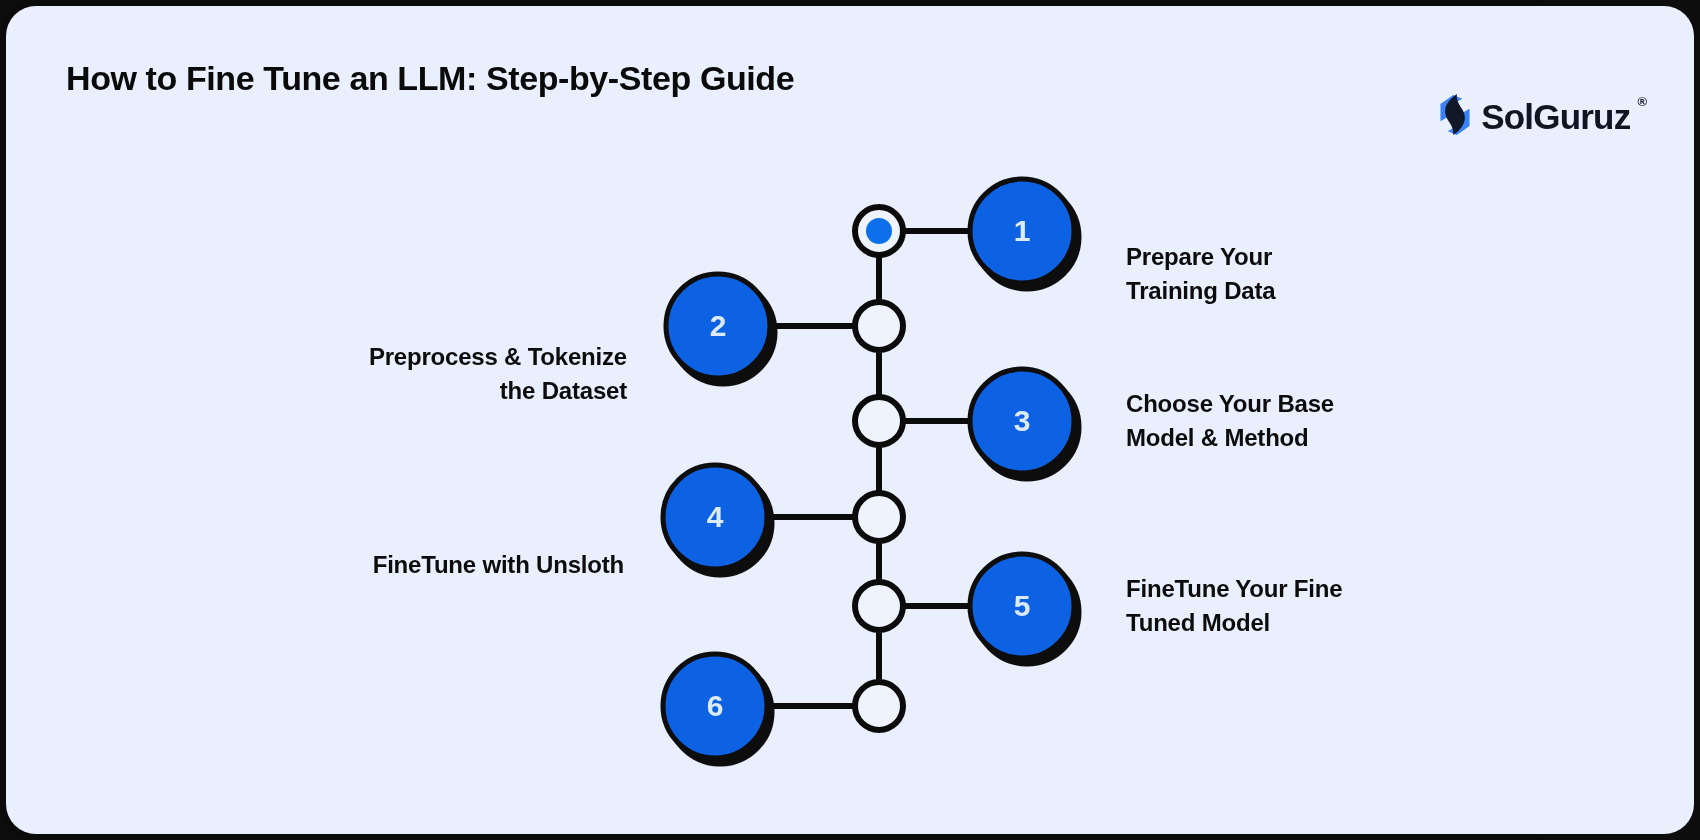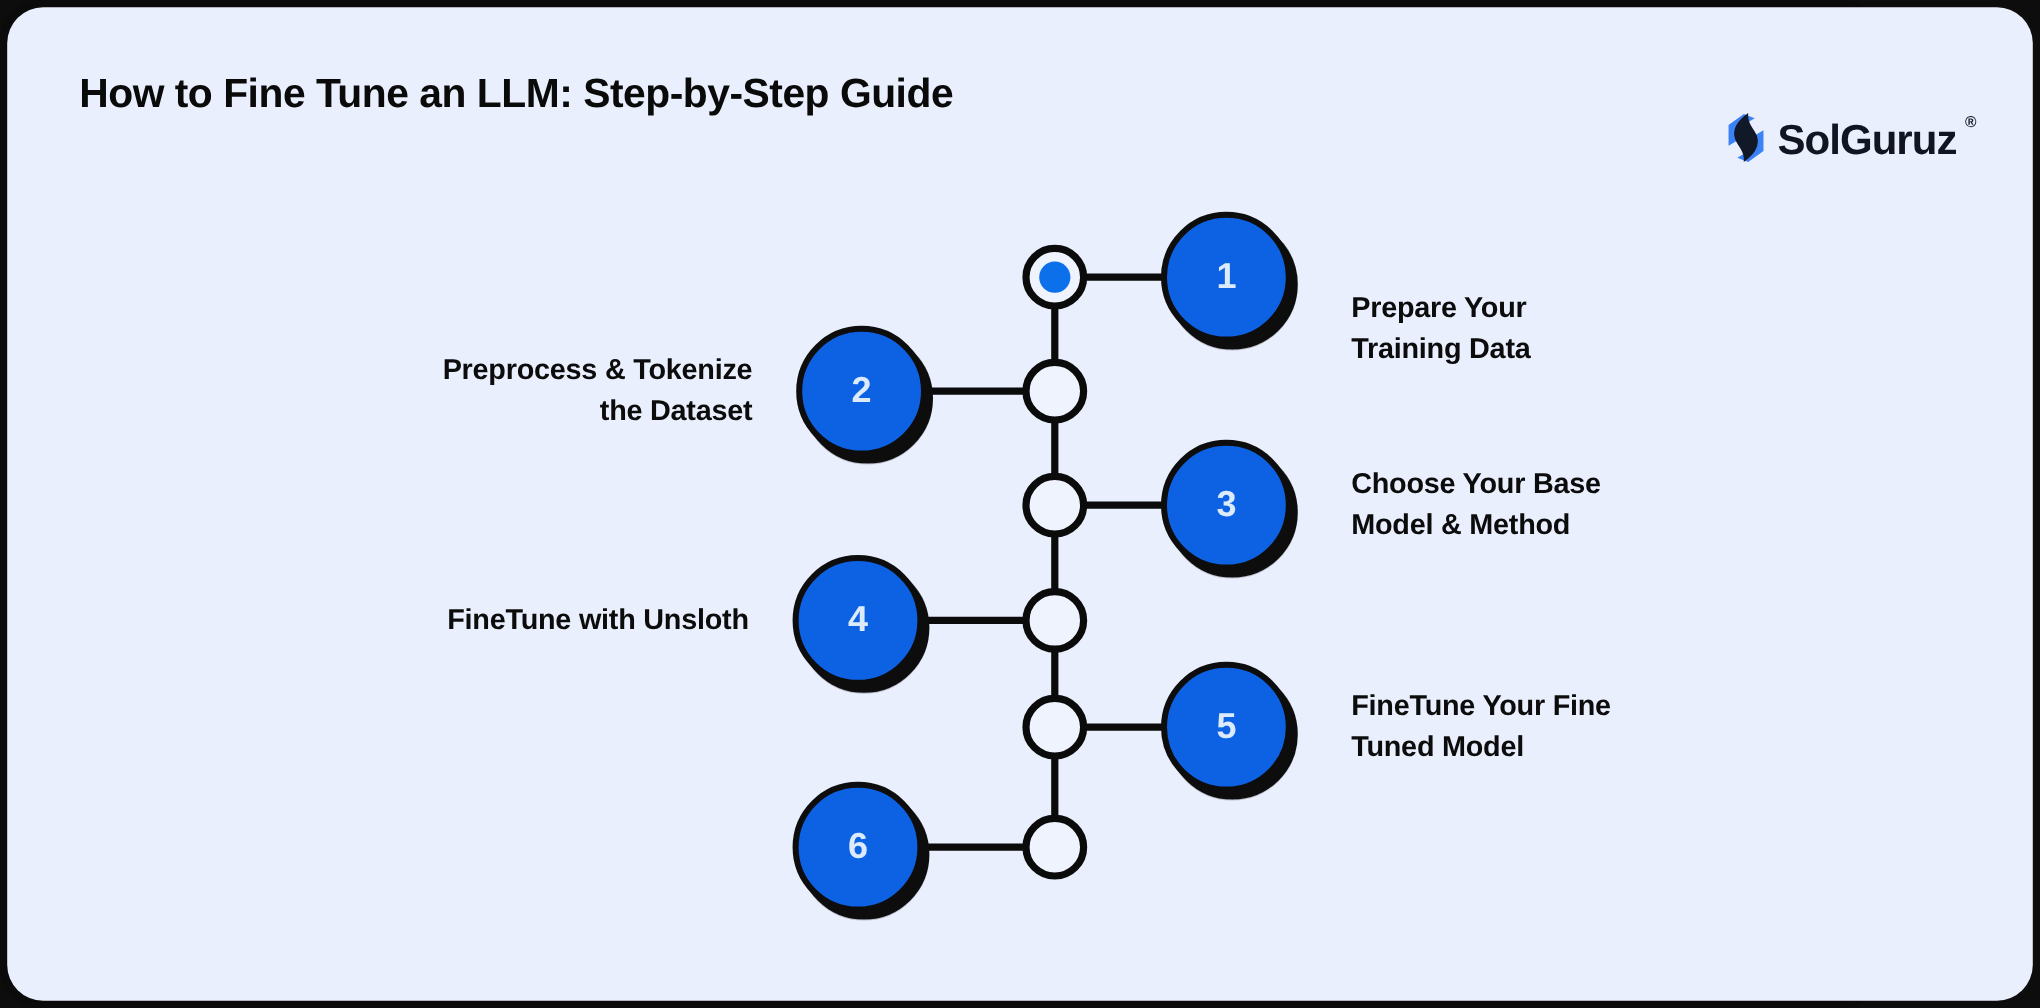--- a/index.html
+++ b/index.html
@@ -104,21 +104,21 @@
 
   .step-label {
     position: absolute;
     font-size: 24px;
     font-weight: bold;
     color: #0c0c0c;
     line-height: 1.42;
     letter-spacing: -0.2px;
     white-space: pre-line;
   }
-  .step-label.left  { text-align: right;  transform: translateY(-50%); }
+  .step-label.left  { text-align: right;  transform: translateY(-50%); margin-top: 48px; }
   .step-label.right { text-align: left;   transform: translateY(-50%); }
 </style>
 </head>
 <body>
 
 <div class="frame">
   <div class="panel">
 
     <div class="page-title">How to Fine Tune an LLM: Step-by-Step Guide</div>
 

